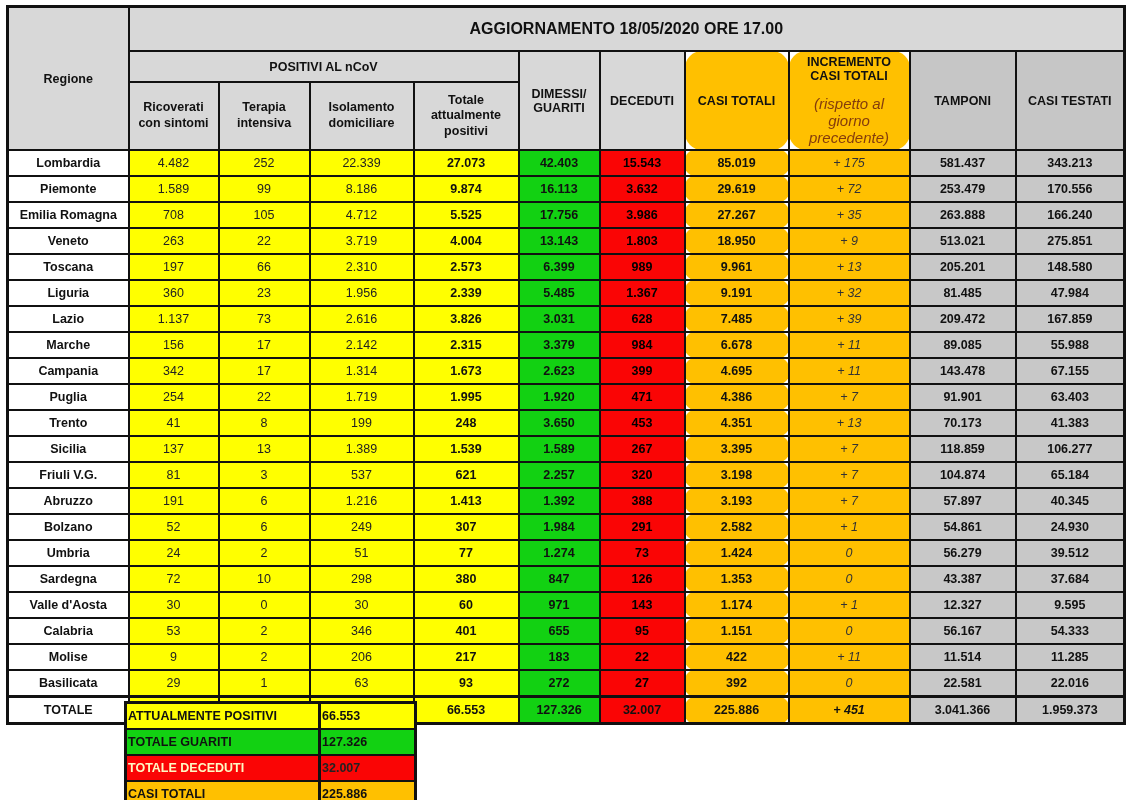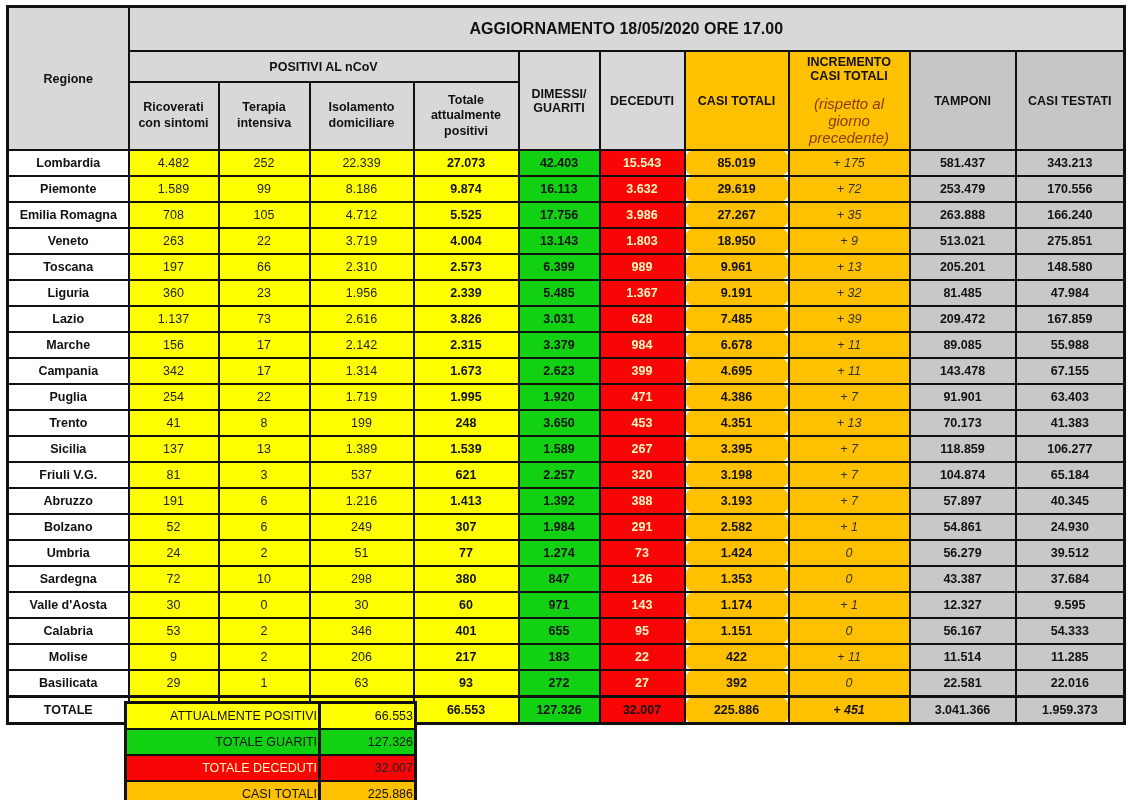--- a/index.html
+++ b/index.html
@@ -6,37 +6,37 @@
   .page{position:relative;width:1128px;height:800px;background:#fff;
         font-family:"Liberation Sans",sans-serif;color:#111;}
   table{border-collapse:collapse;table-layout:fixed;}
   .main{position:absolute;left:6px;top:5px;width:1117px;border:3px solid #111;}
   .main th,.main td{border:2px solid #111;text-align:center;vertical-align:middle;
         padding:0 2px;overflow:hidden;}
   .banner{background:#d8d8d8;font-size:16px;font-weight:700;height:42px;}
   .hdr{background:#d8d8d8;font-weight:700;font-size:12.5px;}
   .r2 .group{height:29px;}
   .r3 th{height:66px;line-height:1.25;}
-  .h-orange{background:#ffc000;}
+  .h-orange{background:#ffc000;border-radius:17px;}
   .h-gray{background:#c6c6c6;}
   .note{font-size:15px;font-style:italic;font-weight:400;color:#843c0c;line-height:1.15;margin-top:12px;}
   .main tbody td{height:24px;font-size:12.5px;}
   .c-region{background:#fff;font-weight:700;}
   .c-yellow{background:#ffff00;color:#222;}
   .c-ytot{background:#ffff00;font-weight:700;}
   .c-green{background:#12d112;font-weight:700;}
-  .c-red{background:#fa0505;font-weight:700;color:#fef9c3;}
+  .c-red{background:#fa0505;font-weight:700;color:#000000;}
   .c-orange{background:#ffc000;font-weight:700;border-radius:10px;}
   .c-incr{background:#ffc000;font-style:italic;font-weight:400;color:#333;}
   .c-gray{background:#c8c8c8;font-weight:700;}
   tr.total td{font-weight:700;border-top:3px solid #111;color:#111;}
   tr.total .c-incr{font-style:italic;font-weight:700;}
   .summary{position:absolute;left:124px;top:701px;width:290px;border:3px solid #111;}
-  .summary td{border:2px solid #111;height:22px;text-align:right;
-        font-size:12.5px;font-weight:400;}
+  .summary td{border:2px solid #111;height:22px;text-align:left;
+        font-size:12.5px;font-weight:700;}
   .summary td.val{border-left:3px solid #111;}
   .s-yellow{background:#ffff00;}
   .s-green{background:#12d112;}
   .s-red{background:#fa0505;color:#fef9c3;}
   .s-red.val{color:#222;}
   .s-orange{background:#ffc000;}
 </style>
 </head>
 <body>
 

